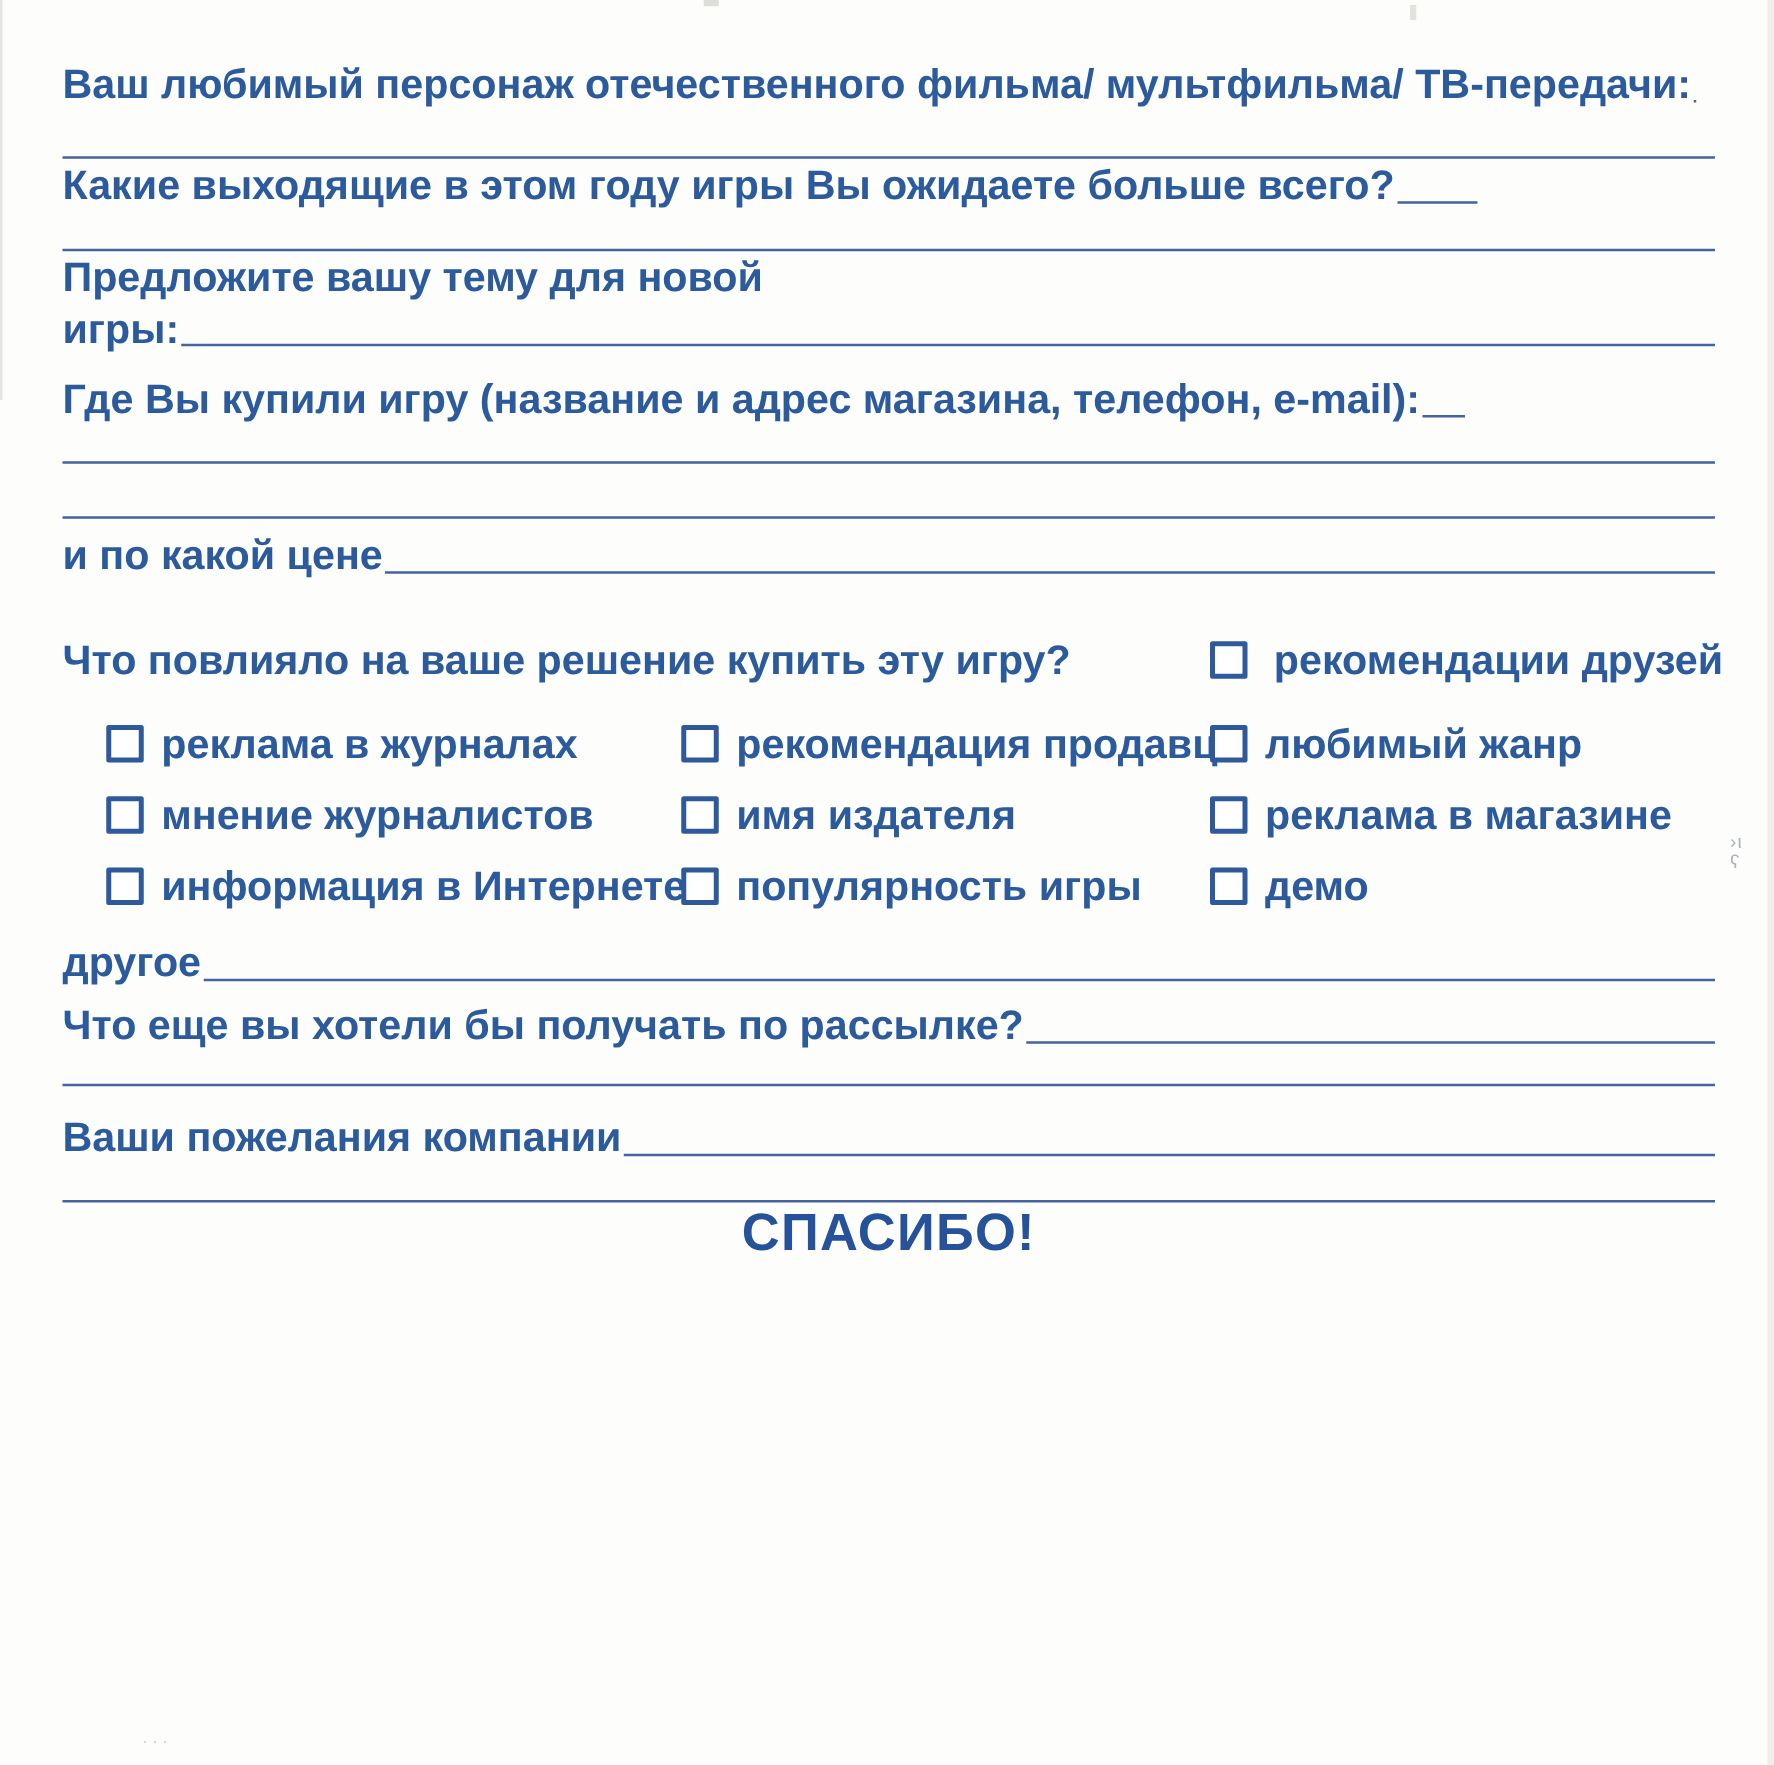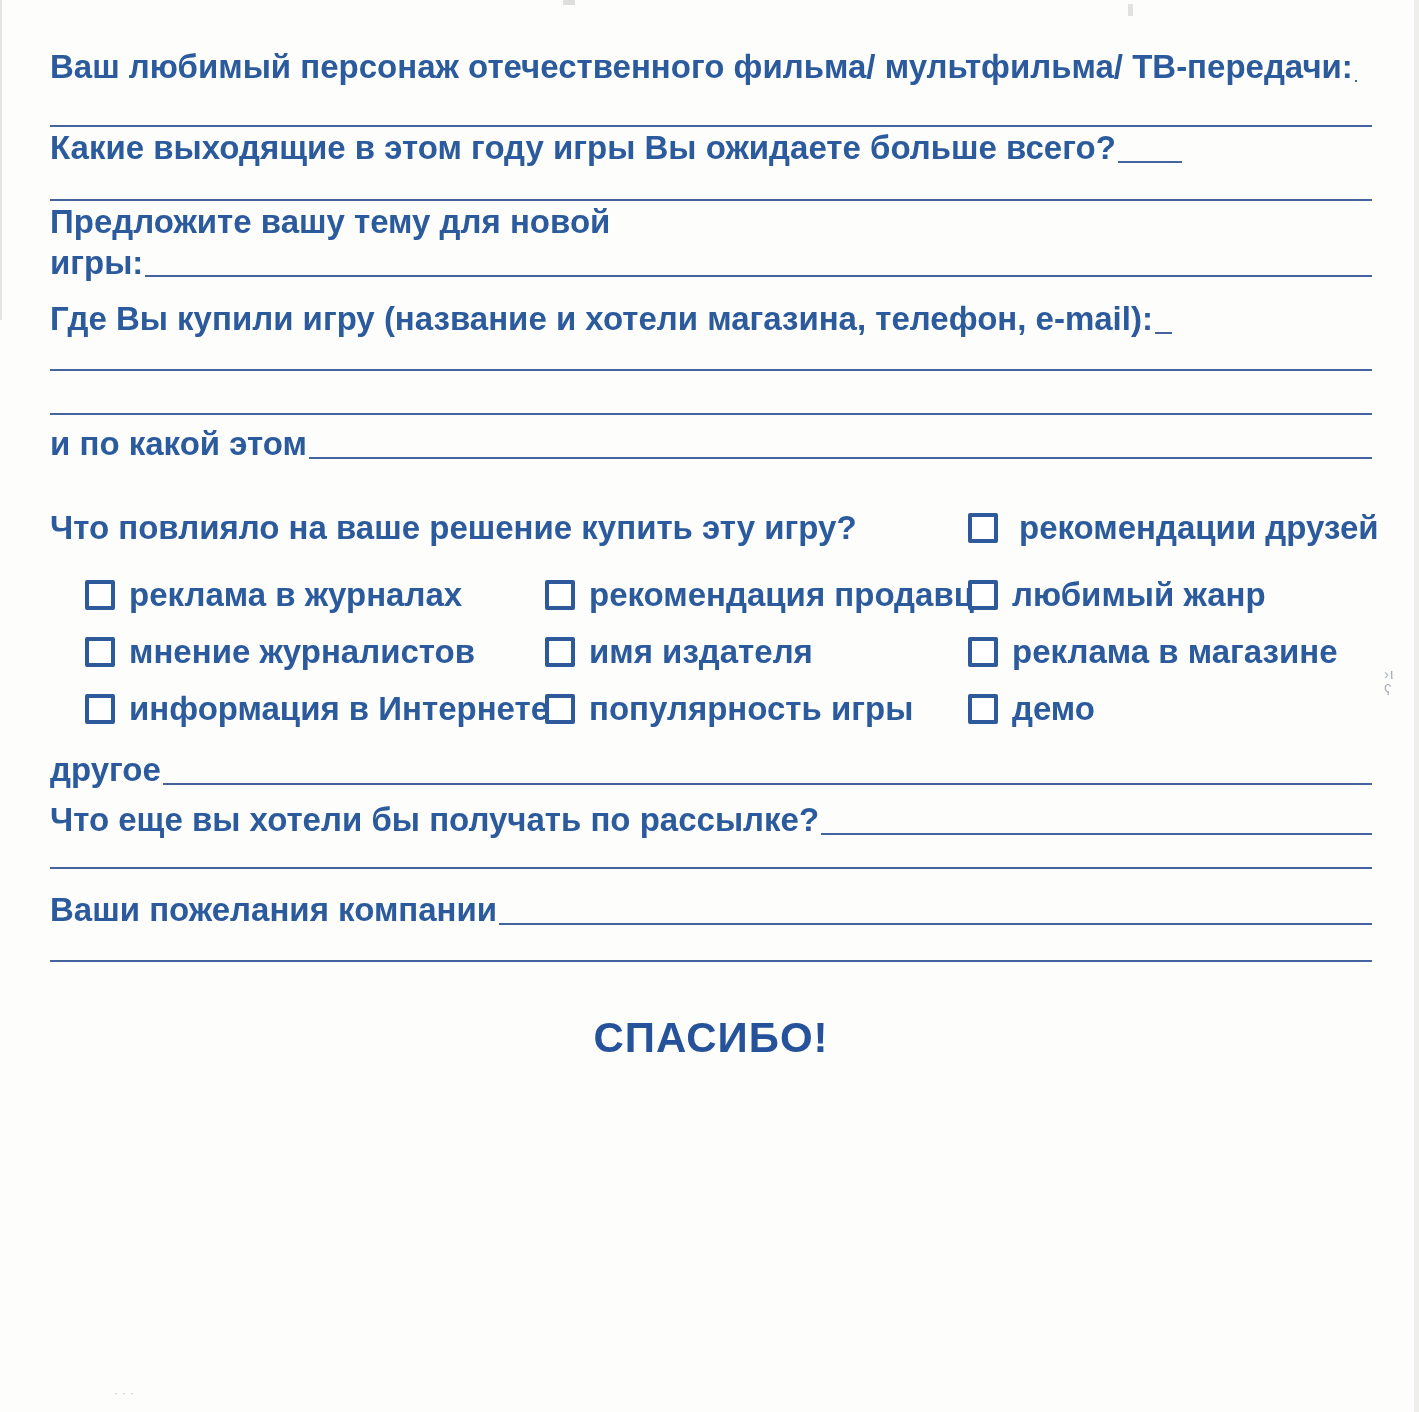--- a/index.html
+++ b/index.html
@@ -42,21 +42,20 @@
   }
   .cb { display:flex; align-items:center; gap:14px; font-size:33px; line-height:36px; }
   .box {
     width:30px; height:30px; flex:0 0 auto;
     border:4px solid #2e599b; border-radius:2px;
     background:#ffffff;
   }
   .cb-label { white-space:nowrap; }
 
   .thanks {
-    margin-top:52px;
     text-align:center;
     font-size:42px;
     line-height:48px;
     letter-spacing:1px;
     color:#25529b;
   }
 
   
   .artifact { position:absolute; pointer-events:none; }
   .edge-left  { left:0; top:0; width:2px; height:320px; background:#cfd2d4; opacity:.55; }
@@ -94,28 +93,28 @@
 
   <div class="row mt16">
     <span class="label">Предложите вашу тему для новой</span>
   </div>
   <div class="row q3l2 mt0">
     <span class="label">игры:</span>
     <span class="fill"></span>
   </div>
 
   <div class="row mt15">
-    <span class="label">Где Вы купили игру (название и хотели магазина, телефон, e-mail):</span>
+    <span class="label">Где Вы купили игру (название и адрес магазина, телефон, e-mail):</span>
     <span class="fill end-200"></span>
   </div>
   <div class="hr mt29"></div>
   <div class="hr mt42"></div>
 
   <div class="row mt8">
-    <span class="label">и по какой этом</span>
+    <span class="label">и по какой цене</span>
     <span class="fill"></span>
   </div>
 
   <div class="row0">
     <span class="label">Что повлияло на ваше решение купить эту игру?</span>
     <div class="cb">
       <span class="box"></span>
       <span class="cb-label">рекомендации друзей</span>
     </div>
   </div>

